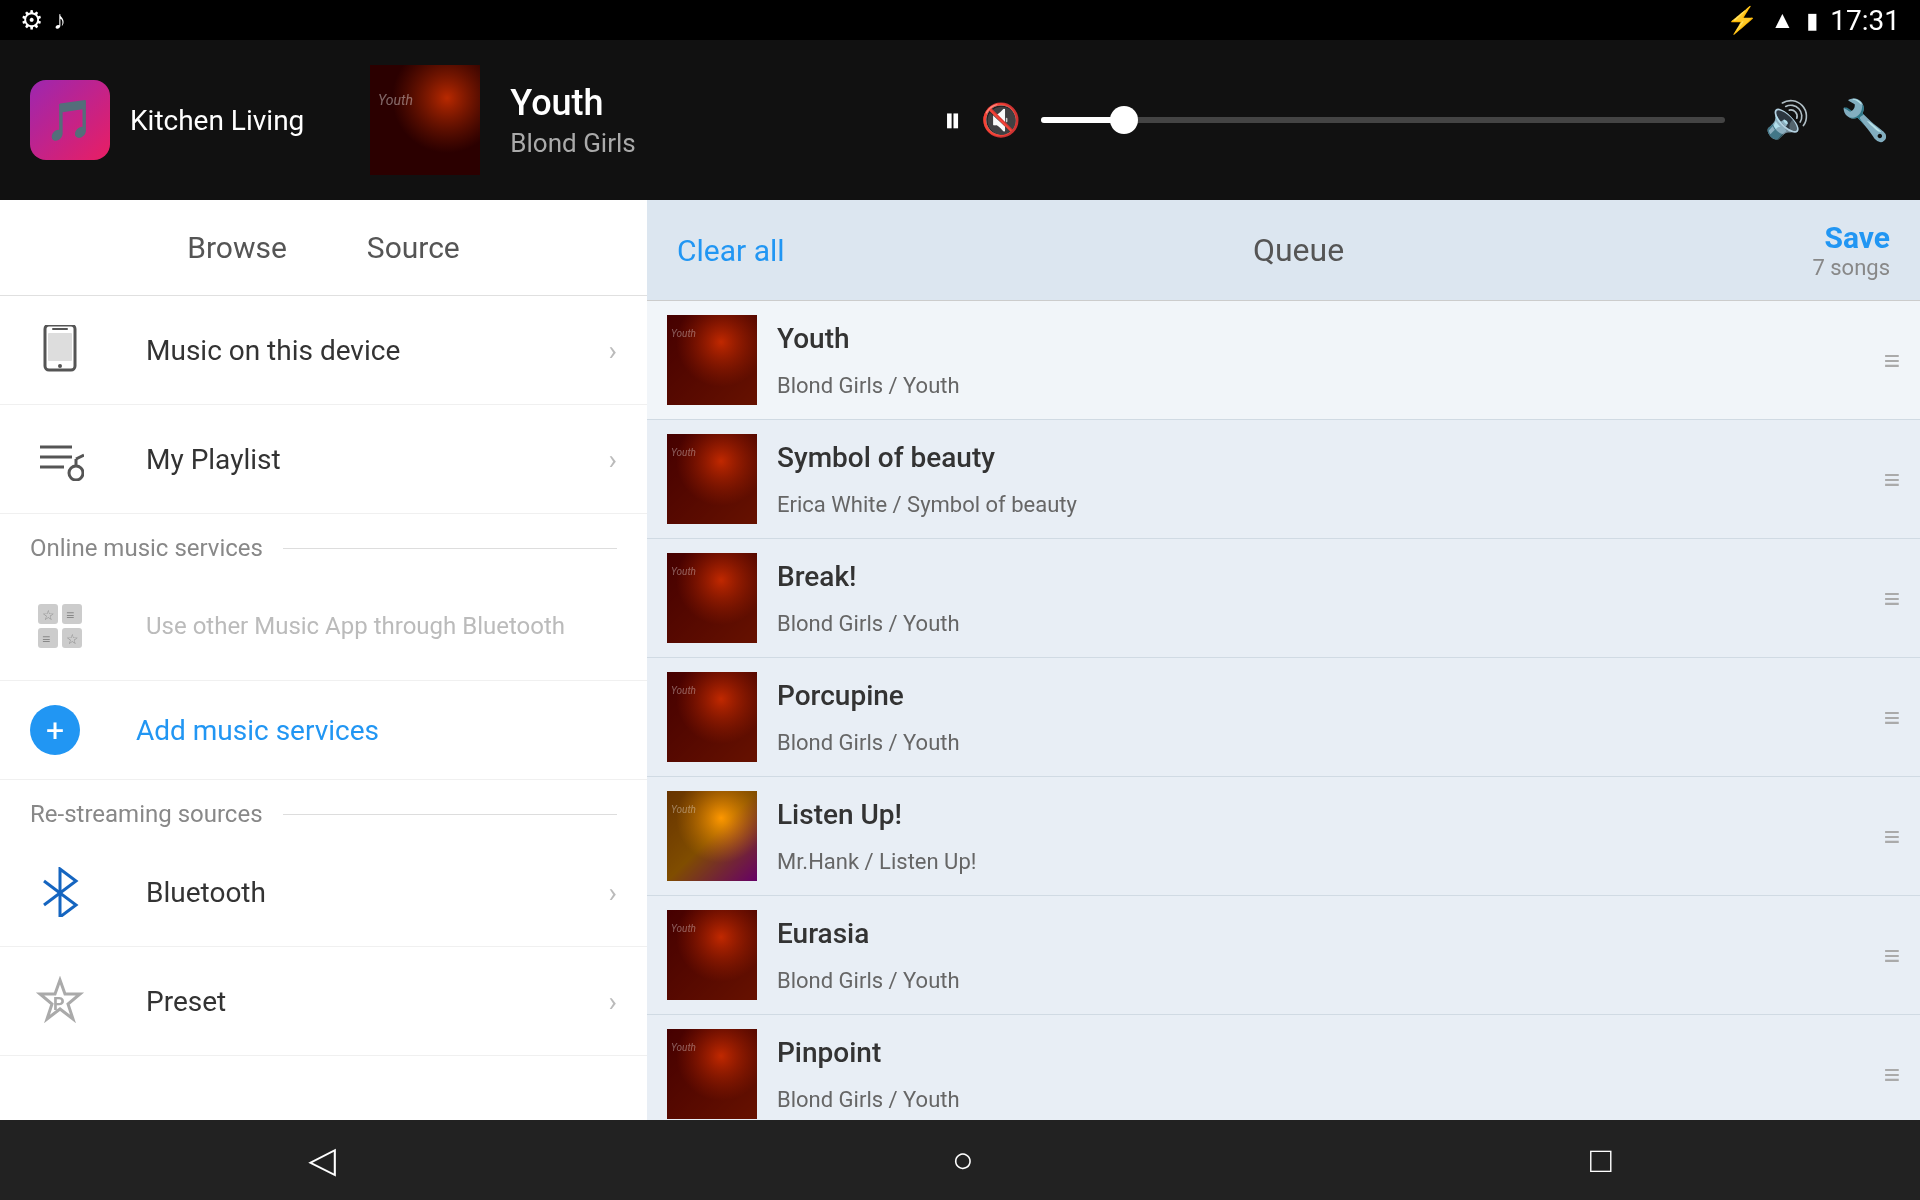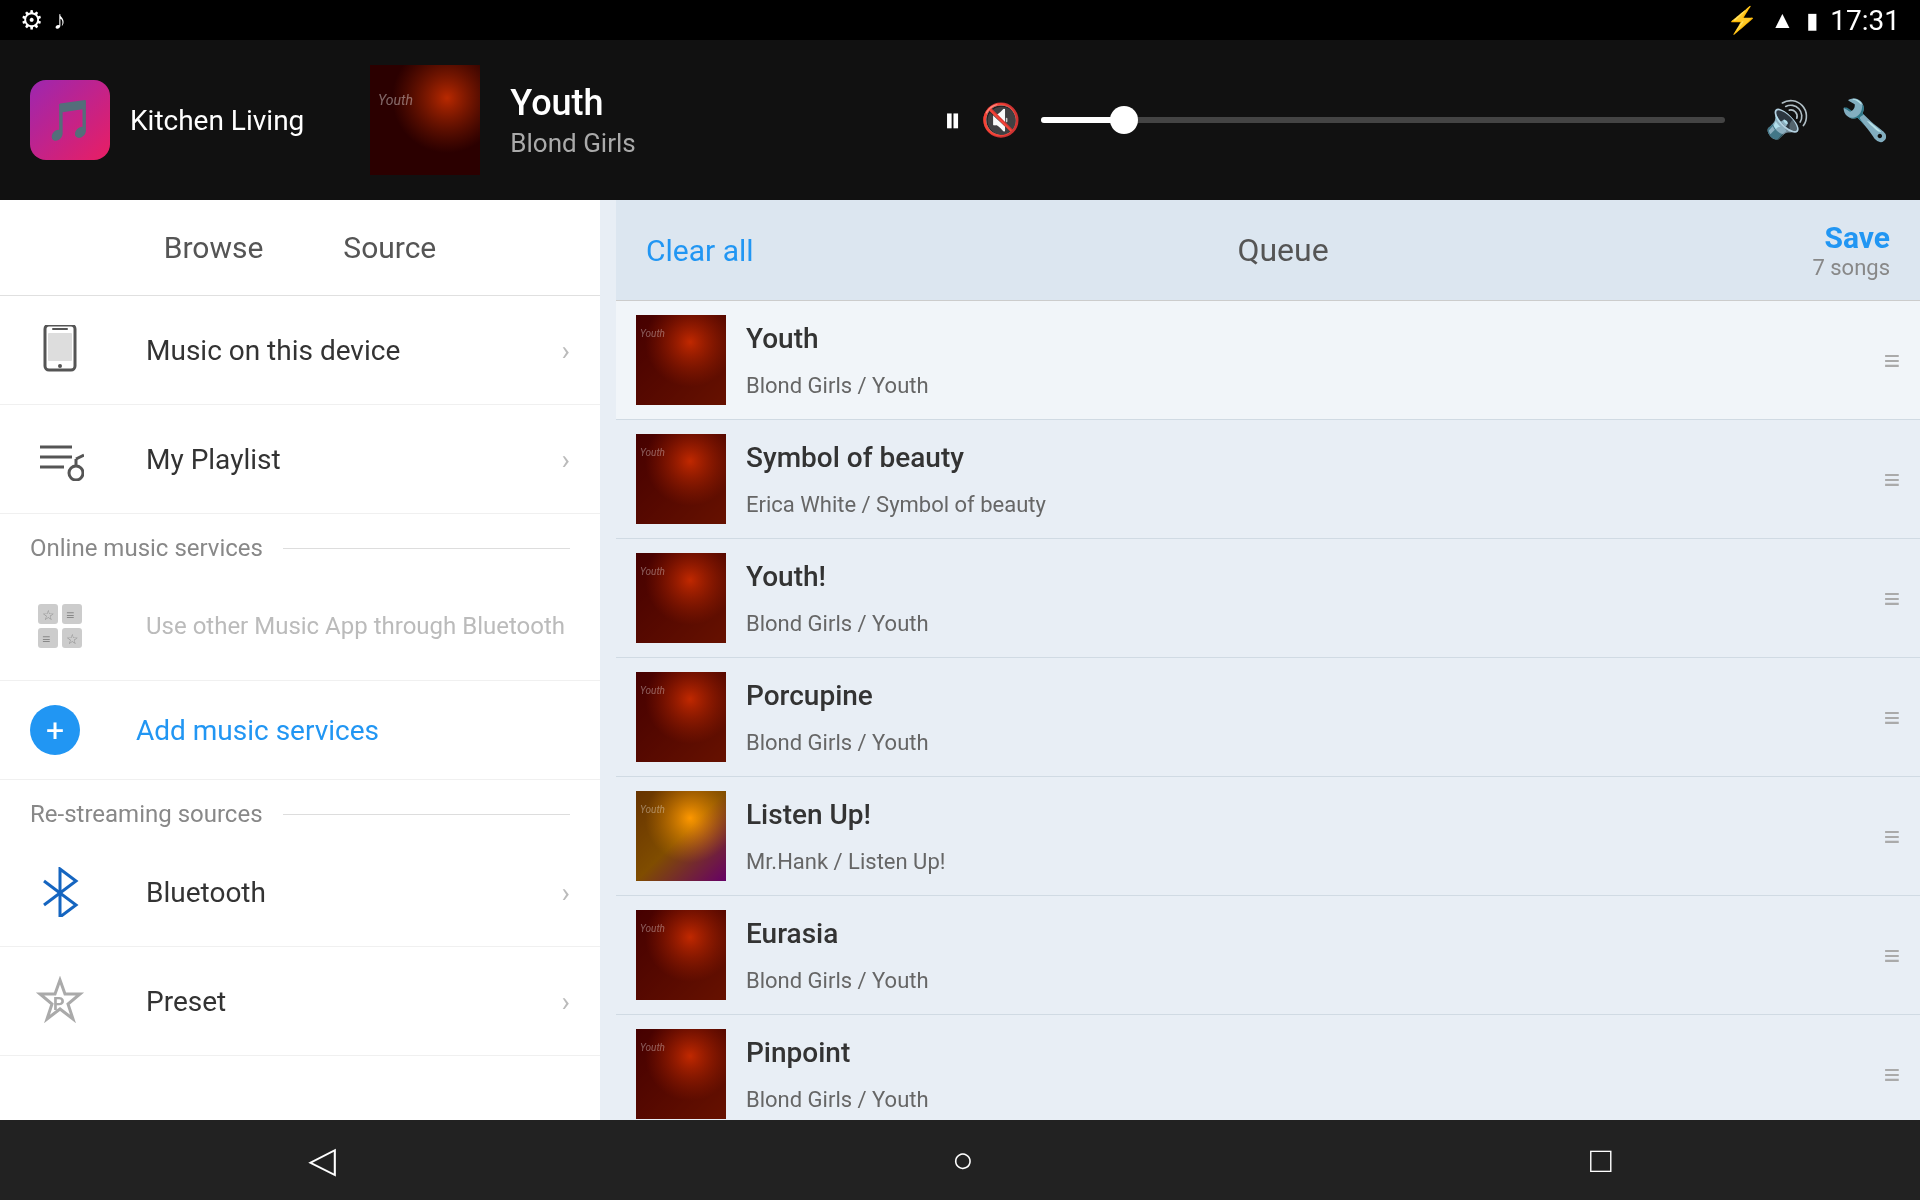--- a/index.html
+++ b/index.html
@@ -158,21 +158,21 @@
       position: absolute;
       top: 200px;
       left: 0;
       width: 100%;
       height: 940px;
       display: flex;
     }
 
     
     #left-panel {
-      width: 600px;
+      width: 647px;
       background: #fff;
       height: 100%;
       flex-shrink: 0;
       border-radius: 0 0 0 0;
       overflow-y: auto;
     }
 
     .nav-tabs {
       display: flex;
       justify-content: center;
@@ -250,21 +250,20 @@
       flex-shrink: 0;
     }
 
     
     #right-panel {
       flex: 1;
       background: #e8eef5;
       height: 100%;
       display: flex;
       flex-direction: column;
-      padding-left: 16px;
     }
 
     .queue-header {
       display: flex;
       align-items: center;
       justify-content: space-between;
       padding: 20px 30px;
       background: #dce6f0;
       border-bottom: 1px solid #ccc;
     }
@@ -572,21 +571,21 @@
           <defs>
             <radialGradient id="sg3" cx="60%" cy="30%">
               <stop offset="0%" stop-color="#cc3300" stop-opacity="0.7"></stop>
               <stop offset="100%" stop-color="#000" stop-opacity="0.5"></stop>
             </radialGradient>
           </defs>
           <text x="4" y="22" font-size="10" fill="rgba(255,255,255,0.35)" font-style="italic">Youth</text>
         </svg>
       </div>
       <div class="queue-item-info">
-        <div class="queue-item-title">Youth!</div>
+        <div class="queue-item-title">Break!</div>
         <div class="queue-item-sub">Blond Girls / Youth</div>
       </div>
       <span class="drag-handle">≡</span>
     </div>
         <div class="queue-item">
       <div class="queue-thumb">
         <div class="thumb-bg"></div>
         <svg width="90" height="90" style="position:absolute;inset:0;" xmlns="http://www.w3.org/2000/svg">
           <rect width="90" height="90" fill="url(#sg4)"></rect>
           <defs>

